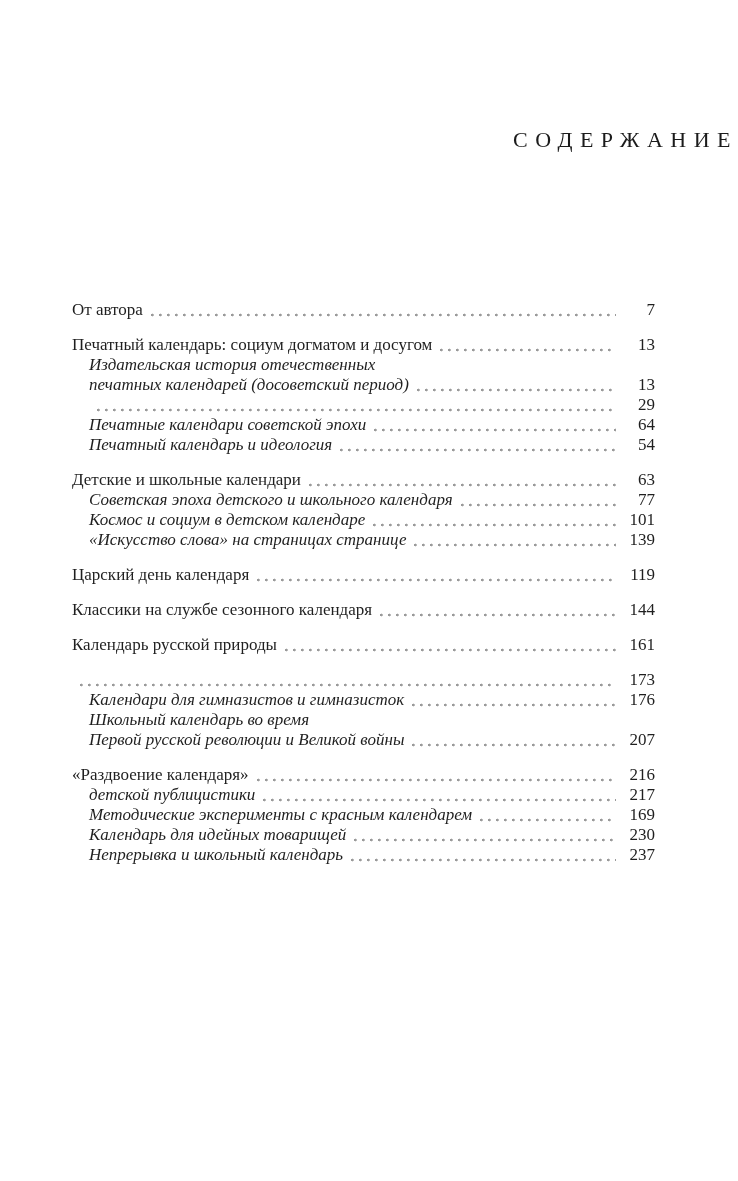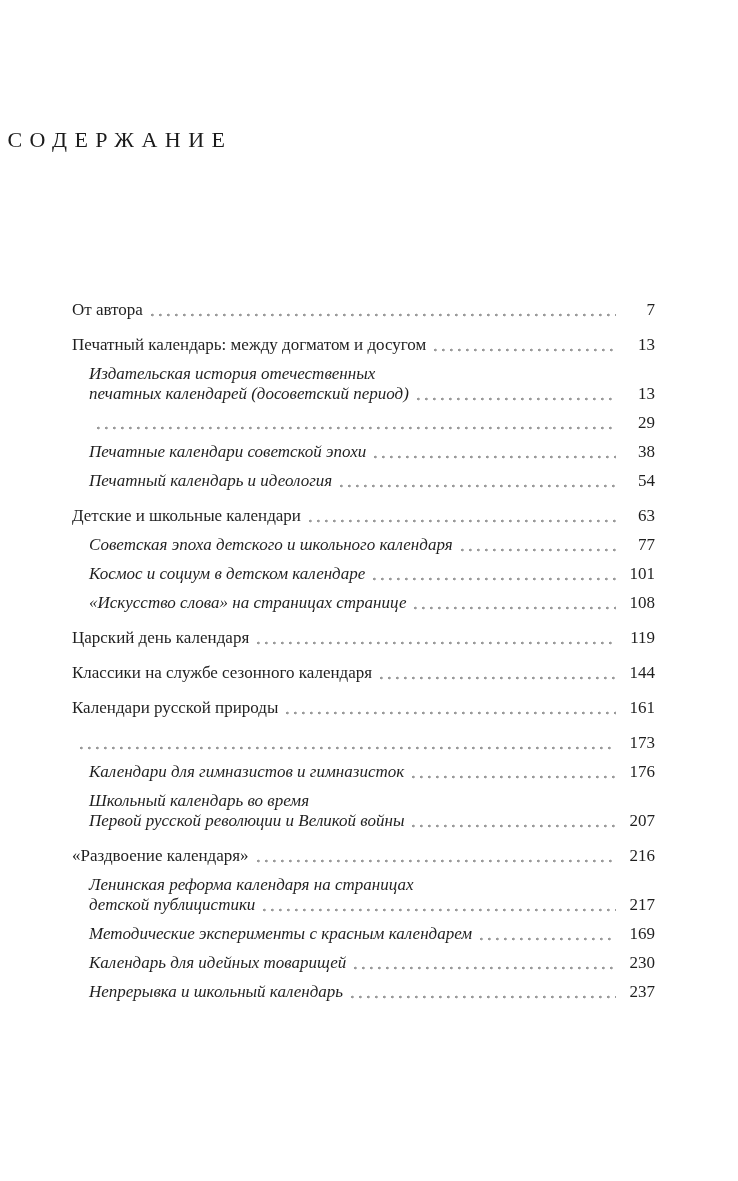--- a/index.html
+++ b/index.html
@@ -12,42 +12,42 @@
     width: 738px;
     height: 1181px;
     overflow: hidden;
     background: #ffffff;
     color: #1f1f1f;
     font-family: "Liberation Serif", "DejaVu Serif", serif;
   }
   .doc-title {
     margin: 0;
     padding-top: 127px;
-    text-align: left;
+    text-align: right;
     font-weight: 400;
     font-size: 22px;
     line-height: 26px;
     letter-spacing: 0.34em;
     text-indent: 0.34em; 
     color: #1b1b1b;
   }
   .toc {
     margin: 147px 83px 0 72px;
   }
   .row {
     font-size: 17px;
     line-height: 20px;
   }
   .row.flexline,
   .row .lastline {
     display: flex;
     align-items: baseline;
   }
   .row.chapter { margin-top: 15px; }
-  .row.section { margin-top: 9px;  }
+  .row.section {  }
   .toc .row:first-child { margin-top: 0; }
   .row.section {
     font-style: italic;
     padding-left: 17px;
   }
   .label {
     flex: 0 1 auto;
   }
   .leader {
     flex: 1 1 12px;
@@ -77,21 +77,21 @@
 
   <div class="toc">
 
     <div class="row chapter flexline">
       <span class="label">От автора</span>
       <span class="leader"></span>
       <span class="pg">7</span>
     </div>
 
     <div class="row chapter flexline">
-      <span class="label">Печатный календарь: между догматом и досугом</span>
+      <span class="label">Печатный календарь: социум догматом и досугом</span>
       <span class="leader"></span>
       <span class="pg">13</span>
     </div>
 
     <div class="row section">
       <div class="label">Издательская история отечественных</div>
       <div class="lastline">
         <span class="label">печатных календарей (досоветский период)</span>
         <span class="leader"></span>
         <span class="pg">13</span>
@@ -99,21 +99,21 @@
     </div>
 
     <div class="row section flexline">
       <span class="leader"></span>
       <span class="pg">29</span>
     </div>
 
     <div class="row section flexline">
       <span class="label">Печатные календари советской эпохи</span>
       <span class="leader"></span>
-      <span class="pg">38</span>
+      <span class="pg">64</span>
     </div>
 
     <div class="row section flexline">
       <span class="label">Печатный календарь и идеология</span>
       <span class="leader"></span>
       <span class="pg">54</span>
     </div>
 
     <div class="row chapter flexline">
       <span class="label">Детские и школьные календари</span>
@@ -129,37 +129,37 @@
 
     <div class="row section flexline">
       <span class="label">Космос и социум в детском календаре</span>
       <span class="leader"></span>
       <span class="pg">101</span>
     </div>
 
     <div class="row section flexline">
       <span class="label">«Искусство слова» на страницах странице</span>
       <span class="leader"></span>
-      <span class="pg">108</span>
+      <span class="pg">139</span>
     </div>
 
     <div class="row chapter flexline">
       <span class="label">Царский день календаря</span>
       <span class="leader"></span>
       <span class="pg">119</span>
     </div>
 
     <div class="row chapter flexline">
       <span class="label">Классики на службе сезонного календаря</span>
       <span class="leader"></span>
       <span class="pg">144</span>
     </div>
 
     <div class="row chapter flexline">
-      <span class="label">Календари русской природы</span>
+      <span class="label">Календарь русской природы</span>
       <span class="leader"></span>
       <span class="pg">161</span>
     </div>
 
     <div class="row chapter flexline">
       <span class="leader"></span>
       <span class="pg">173</span>
     </div>
 
     <div class="row section flexline">
@@ -178,21 +178,20 @@
       </div>
     </div>
 
     <div class="row chapter flexline">
       <span class="label">«Раздвоение календаря»</span>
       <span class="leader"></span>
       <span class="pg">216</span>
     </div>
 
     <div class="row section">
-      <div class="label">Ленинская реформа календаря на страницах</div>
       <div class="lastline">
         <span class="label">детской публицистики</span>
         <span class="leader"></span>
         <span class="pg">217</span>
       </div>
     </div>
 
     <div class="row section flexline">
       <span class="label">Методические эксперименты с красным календарем</span>
       <span class="leader"></span>

